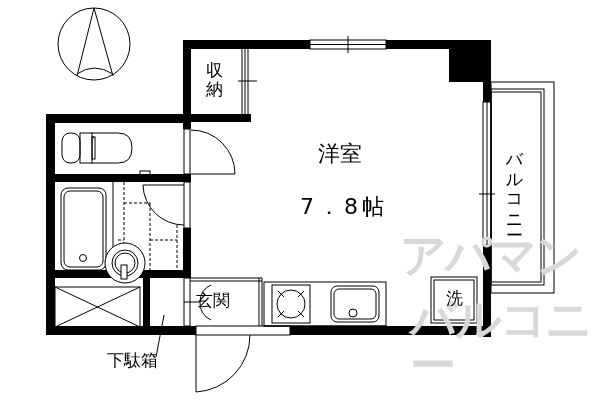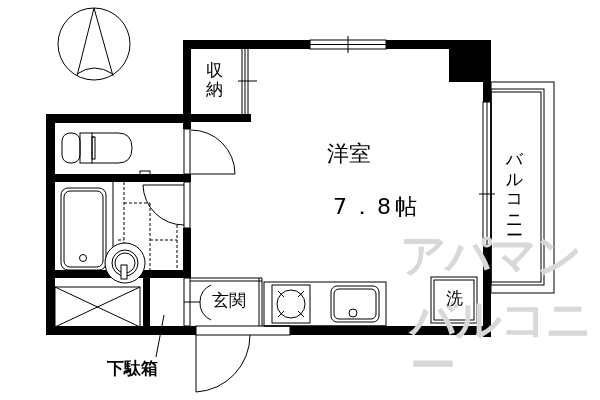--- a/index.html
+++ b/index.html
@@ -168,22 +168,22 @@
 </svg>
 
 <div class="wm" style="left:400px;top:232px;">アパマン</div>
 <div class="wm" style="left:410px;top:296px;">バルコニー</div>
 
 <div class="lbl med" style="left:206px;top:62px;">
   <div>収</div>
   <div style="margin-top:2px;">納</div>
 </div>
 
-<div class="lbl big" style="left:318px;top:143px;margin-left:9px;">洋室</div>
-<div class="lbl big" style="left:300px;top:196px;letter-spacing:4px;margin-left:33px;">7．8帖</div>
+<div class="lbl big" style="left:318px;top:143px;">洋室</div>
+<div class="lbl big" style="left:300px;top:196px;letter-spacing:4px;">7．8帖</div>
 
 <div class="lbl med vert" style="left:506px;top:140px;">バルコニー</div>
 
-<div class="lbl med" style="left:212px;top:292px;">玄関</div>
+<div class="lbl med" style="left:196px;top:292px;">玄関</div>
 
-<div class="lbl med" style="left:107px;top:360px;font-weight:bold;">下駄箱</div>
+<div class="lbl med" style="left:107px;top:352px;">下駄箱</div>
 
 <div class="lbl med" style="left:446px;top:290px;">洗</div>
 
 </body></html>

